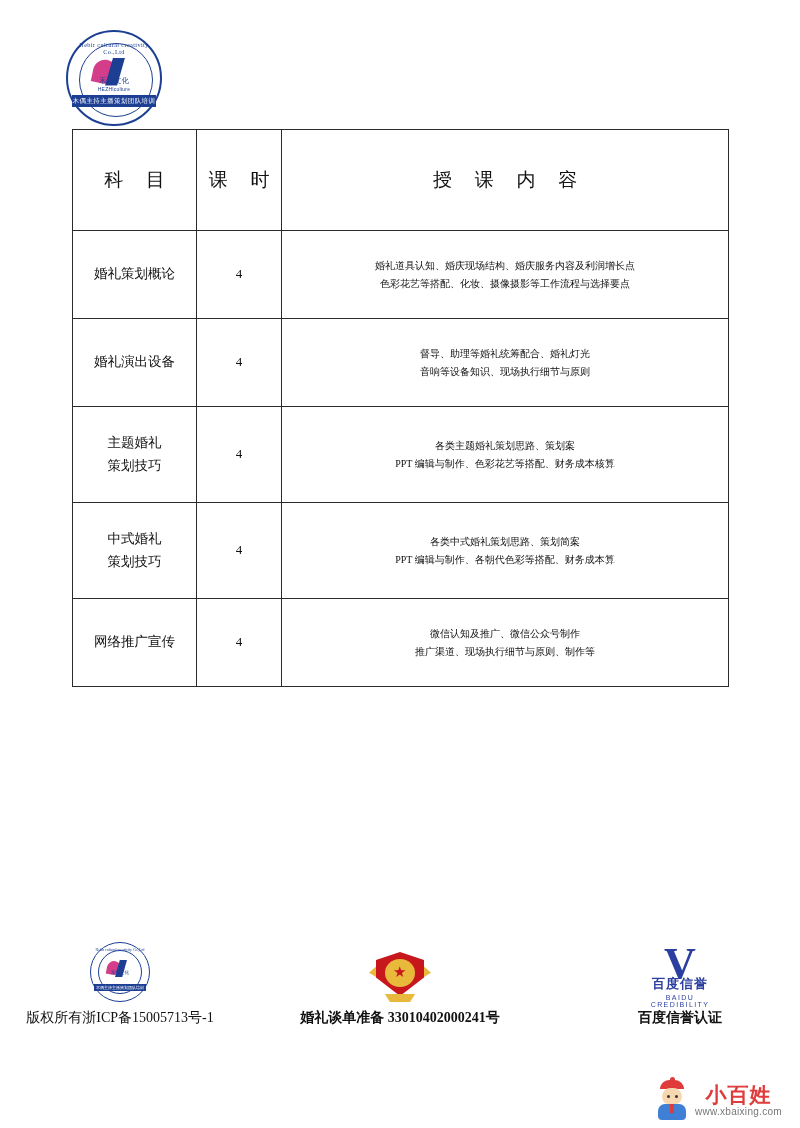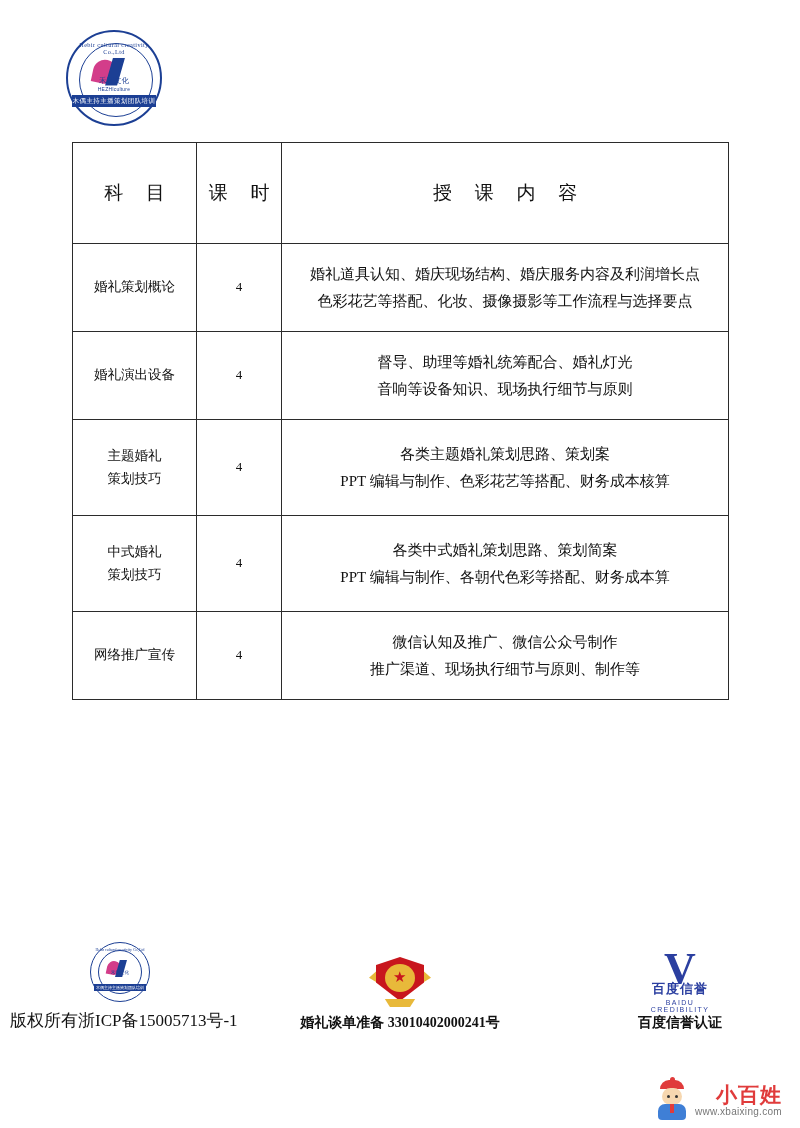--- a/index.html
+++ b/index.html
@@ -115,21 +115,21 @@
     font-weight: bold;
     font-size: 40px;
     letter-spacing: 2px;
     margin-left: 18px;
     color: #000000;
     white-space: nowrap;
   }
 
   
   .table-wrap {
-    margin: 32px 72px 0 72px;
+    margin: 19px 72px 0 72px;
   }
   table.course {
     width: 656px;
     border-collapse: collapse;
     table-layout: fixed;
   }
   table.course td, table.course th {
     border: 1px solid #2b2b2b;
     text-align: center;
     vertical-align: middle;
@@ -149,21 +149,21 @@
   }
   tbody td {
     font-size: 13.5px;
     line-height: 1.75;
     padding: 6px 4px;
   }
   tbody tr { height: 88px; }
   tbody tr.tall { height: 96px; }
   td.subject { font-size: 13.5px; line-height: 1.7; }
   td.hours   { font-size: 13px; font-family: "Liberation Serif", serif; }
-  td.content { font-size: 15px; line-height: 1.8; }
+  td.content { font-size: 10px; line-height: 1.8; }
 
   
   .footer {
     position: absolute;
     left: 0; right: 0;
     top: 940px;
     height: 130px;
   }
   .footer-row {
     display: flex;
@@ -176,21 +176,21 @@
     text-align: center;
   }
   .badge-box {
     height: 62px;
     display: flex;
     align-items: flex-end;
     justify-content: center;
   }
   .footer-caption {
     margin-top: 7px;
-    font-size: 17px;
+    font-size: 14px;
     font-family: "Liberation Serif", serif;
     color: #111;
     white-space: nowrap;
   }
   .footer-caption.bold { font-weight: bold; font-size: 14px; }
 
   
   .seal-sm {
     position: relative;
     width: 60px; height: 60px;
@@ -293,21 +293,21 @@
     background:#e03b3b; border-radius:12px 12px 0 0;
   }
   .wm-figure .hat-dot { position:absolute; left:15px; top:-3px; width:5px;height:5px;background:#e03b3b;border-radius:50%; }
   .wm-figure .face {
     position:absolute; left:7px; top:8px; width:20px;height:17px;background:#f6d7b0;border-radius:9px;
   }
   .wm-figure .eye-l, .wm-figure .eye-r { position:absolute; top:15px; width:3px;height:3px;background:#333;border-radius:50%; }
   .wm-figure .eye-l { left:12px; } .wm-figure .eye-r { left:20px; }
   .wm-figure .body { position:absolute; left:3px; top:24px; width:28px;height:16px;background:#3f7fd6;border-radius:7px 7px 4px 4px; }
   .wm-figure .tie { position:absolute; left:15px; top:24px; width:4px;height:9px;background:#e03b3b; }
-  .wm-text { text-align: right; }
+  .wm-text { text-align: center; }
   .wm-cn {
     font-family: "Liberation Serif", serif;
     font-size: 21px;
     font-weight: bold;
     color: #e03b3b;
     letter-spacing: 1px;
     line-height: 22px;
   }
   .wm-url {
     font-size: 10px;

